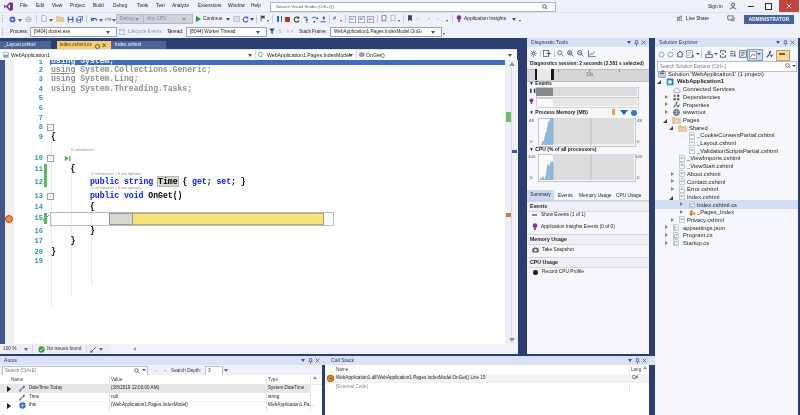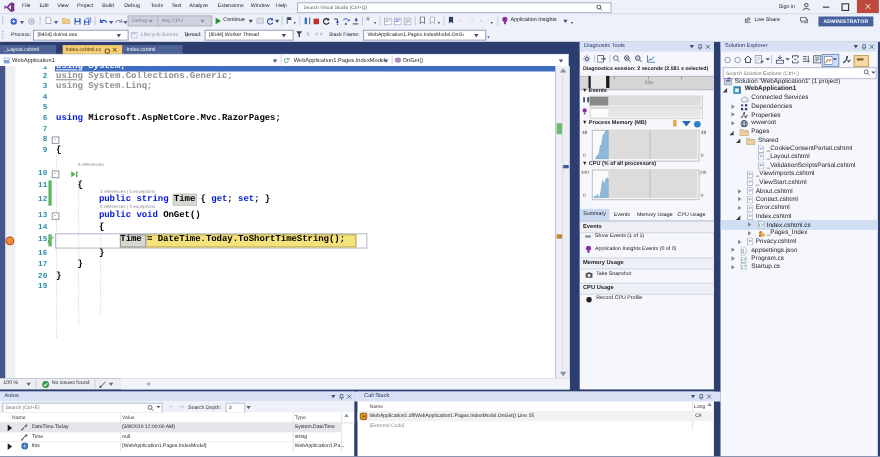--- a/index.html
+++ b/index.html
@@ -303,34 +303,33 @@
   <div class="ab" style="left:44px;top:103.7px;width:2.5px;height:23px;background:#5fb85f;"></div>
   <div class="ab" style="left:44px;top:153px;width:2.5px;height:11px;background:#5fb85f;"></div>
 
   <div class="ab" style="left:46.5px;top:64px;width:5px;height:5px;border:1px solid #9aa0ad;background:#fff;font-size:5px;line-height:4.5px;text-align:center;color:#555;">-</div>
   <div class="ab" style="left:46.5px;top:95.3px;width:5px;height:5px;border:1px solid #9aa0ad;background:#fff;font-size:5px;line-height:4.5px;text-align:center;color:#555;">-</div>
   <div class="ab" style="left:46.5px;top:132.7px;width:5px;height:5px;border:1px solid #9aa0ad;background:#fff;font-size:5px;line-height:4.5px;text-align:center;color:#555;">-</div>
 
   <div class="ab mono" style="left:51px;top:-4.5px;color:#f0f4ff;"><span style="text-decoration:underline;">using</span> System;</div>
   <div class="ab mono gr" style="left:51px;top:4.6px;"><span style="text-decoration:underline;">using</span> System.Collections.Generic;</div>
   <div class="ab mono gr" style="left:51px;top:14.2px;">using System.Linq;</div>
-  <div class="ab mono" style="left:51px;top:42.9px;"><span class="kw">using</span> Microsoft.AspNetCore.Mvc.RazorPages;</div>
+  <div class="ab mono gr" style="left:51px;top:23.8px;">using System.Threading.Tasks;</div>
   <div class="ab mono" style="left:51px;top:71.7px;">{</div>
   <div class="ab cl" style="left:71px;top:86.5px;">6 references</div>
   <div class="ab mono" style="left:51px;top:104.2px;">    {</div>
   <div class="ab cl" style="left:91px;top:110.8px;">2 references | 0 exceptions</div>
   <div class="ab mono" style="left:51px;top:116.8px;">        <span class="kw">public</span> <span class="kw">string</span> <span style="background:#d8d8d2;outline:1px solid #b8b8b0;">Time</span> { <span class="kw">get</span>; <span class="kw">set</span>; }</div>
   <div class="ab cl" style="left:91px;top:124.7px;">0 references | 0 exceptions</div>
   <div class="ab mono" style="left:51px;top:130.7px;">        <span class="kw">public</span> <span class="kw">void</span> OnGet()</div>
   <div class="ab mono" style="left:51px;top:141.5px;">        {</div>
 
   <div class="ab" style="left:50px;top:152px;width:282px;height:11.6px;border:1px solid #b5bccf;"></div>
   <div class="ab" style="left:109.3px;top:152.8px;width:212.5px;height:10px;background:#f5e27b;border:1px solid #b8ab5e;"></div>
   <div class="ab" style="left:109.3px;top:152.8px;width:21.5px;height:10px;background:#d8d8d2;border:1px solid #98989a;"></div>
-  <div class="ab mono" style="left:51px;top:153px;">            Time = DateTime.Today.ToShortTimeString();</div>
   <div class="ab mono" style="left:51px;top:165.5px;">        }</div>
   <div class="ab mono" style="left:51px;top:176px;">    }</div>
   <div class="ab mono" style="left:51px;top:186.6px;">}</div>
 
   <svg class="ab" style="left:64px;top:95px;" width="7" height="7" viewBox="0 0 9 9">
         <path d="M1 1 L6 4.5 L1 8 Z" fill="#4fa94f"></path>
         <rect x="6.7" y="1" width="1.6" height="7" fill="#4fa94f"></rect>
       </svg>
 </div>
 <div class="ab" id="scrollv" style="left:505px;top:60px;width:13px;height:284px;background:#edeff5;">

